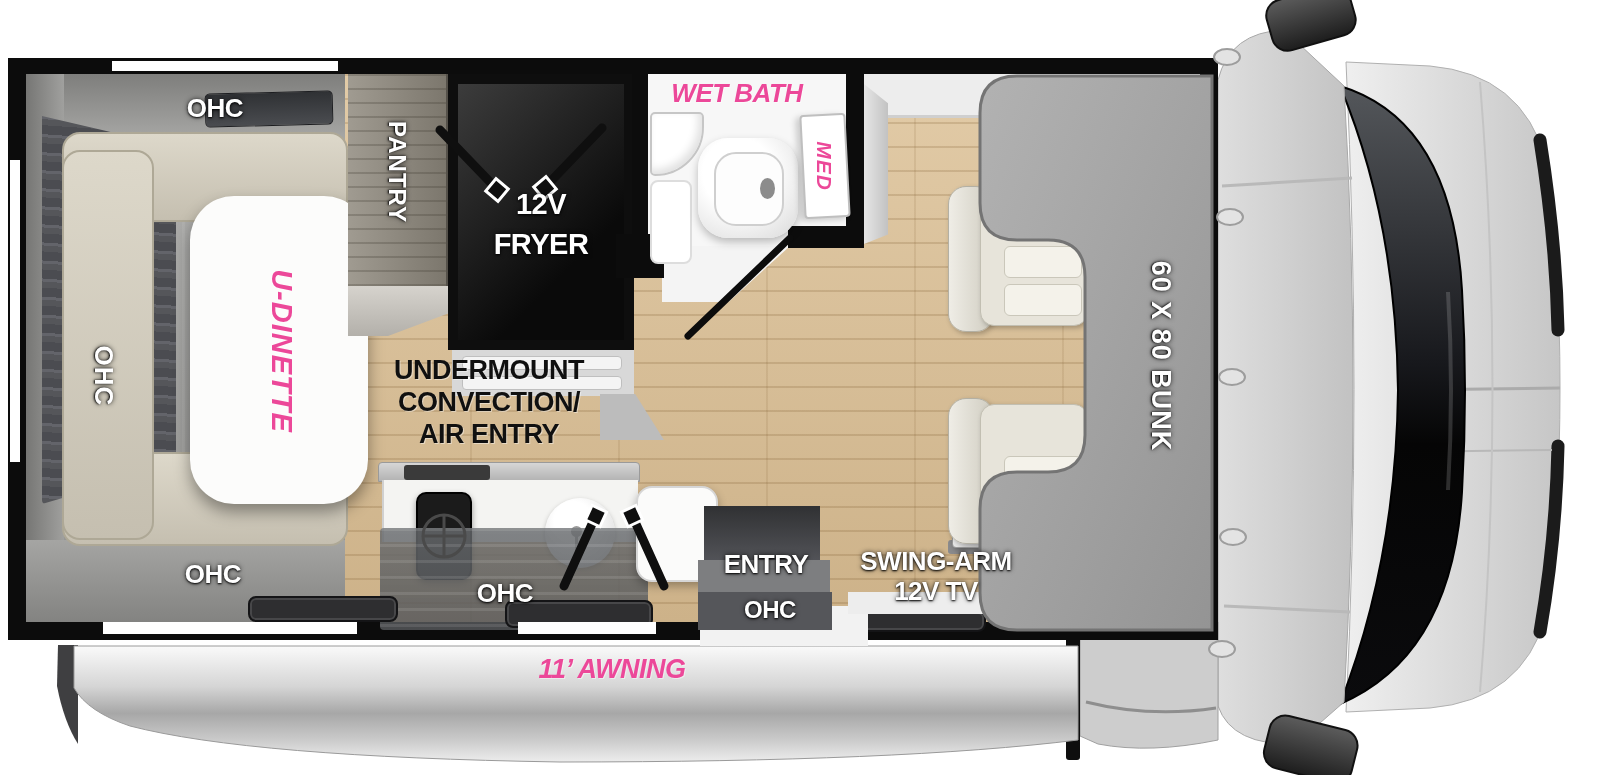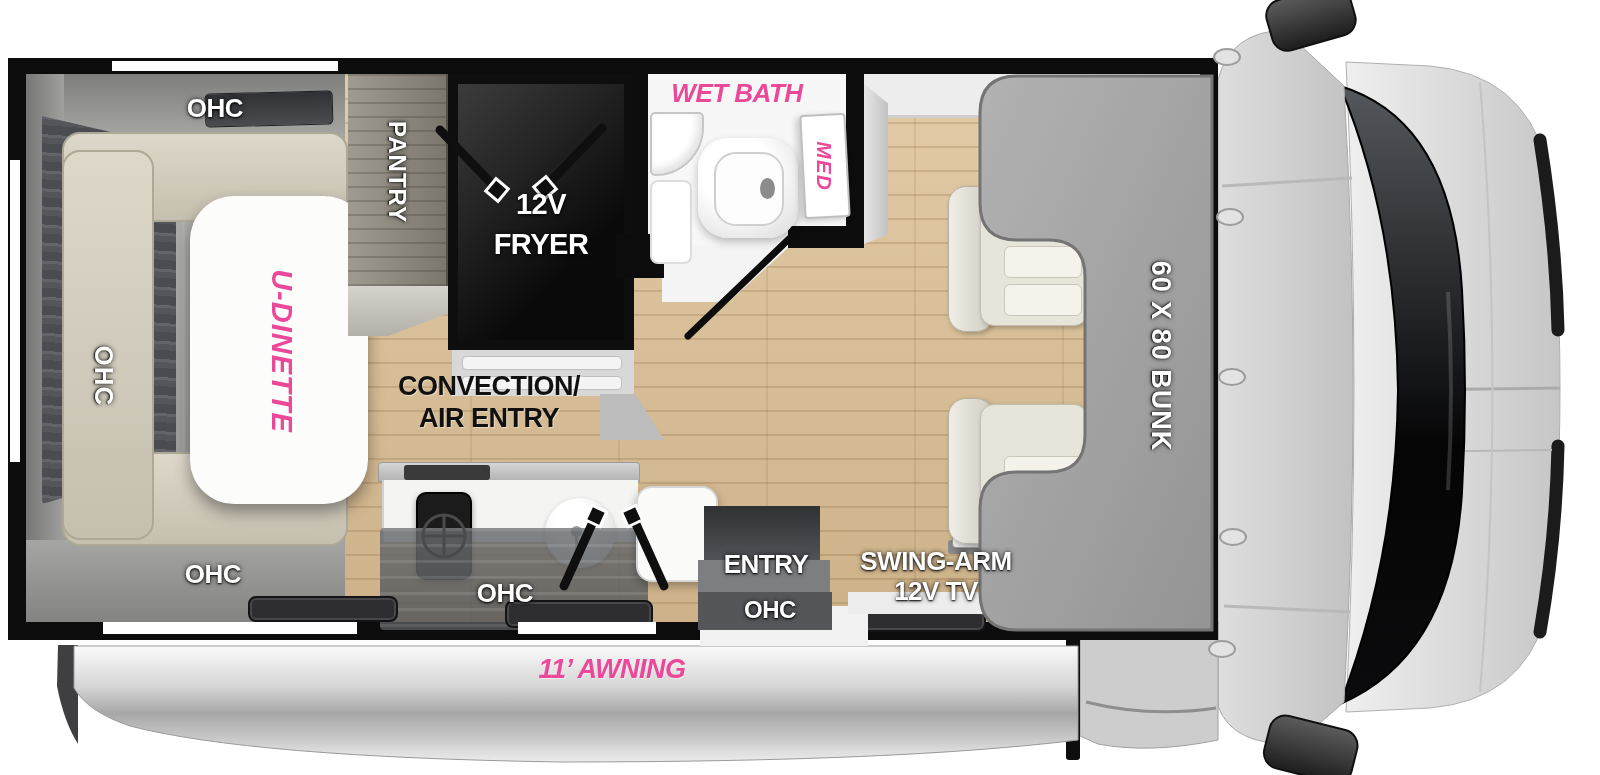--- a/index.html
+++ b/index.html
@@ -295,20 +295,21 @@
 
   <div class="lblblock light" style="left:541px;top:224px;font-size:29px;line-height:40px;">
     <div>12V</div>
     <div>FRYER</div>
   </div>
 
   <div class="lbl dark" style="left:737px;top:93px;font-size:26px;">WET BATH</div>
   <div class="lbl dark vert" style="left:824px;top:166px;font-size:21px;">MED</div>
 
   <div class="lblblock dark" style="left:489px;top:402px;font-size:27px;line-height:32px;">
+    <div>UNDERMOUNT</div>
     <div>CONVECTION/</div>
     <div>AIR ENTRY</div>
   </div>
 
 
   <div class="lbl light" style="left:505px;top:593px;font-size:26px;">OHC</div>
   <div class="lbl light" style="left:766px;top:564px;font-size:26px;">ENTRY</div>
   <div class="lbl light" style="left:770px;top:610px;font-size:24px;">OHC</div>
 
   <div class="lblblock light" style="left:936px;top:576px;font-size:26px;line-height:30px;">

